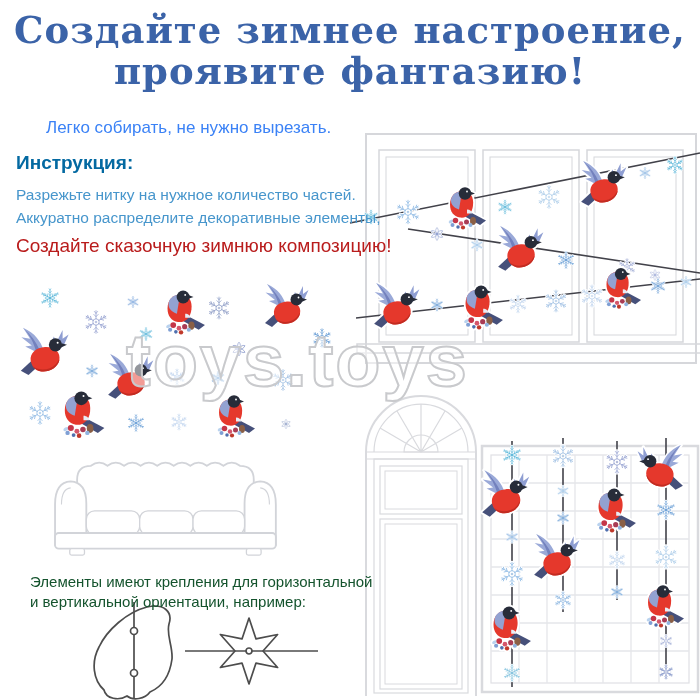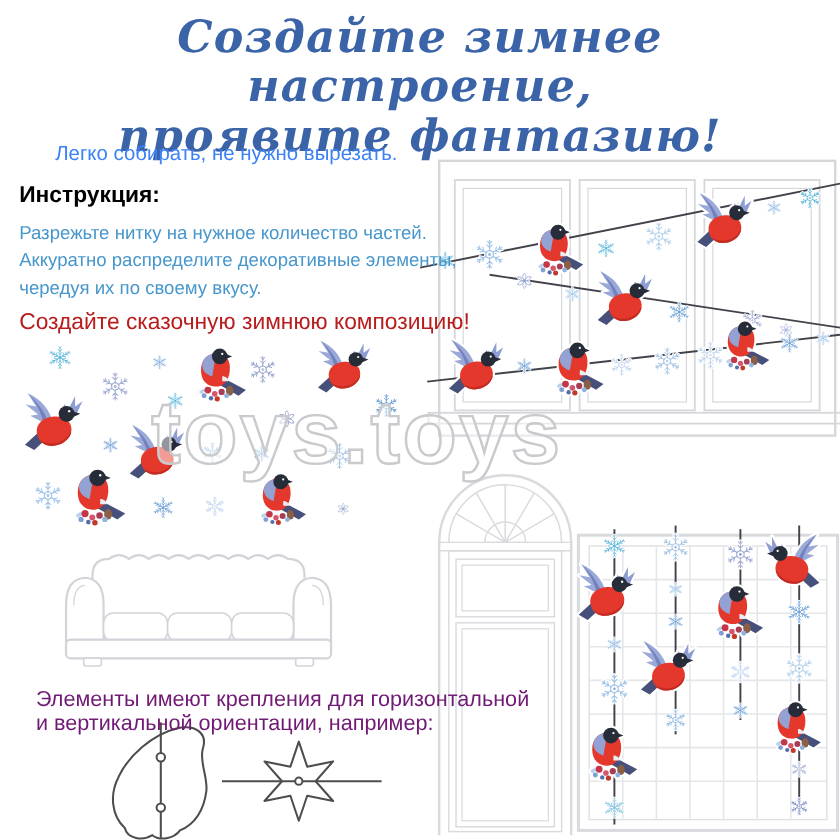--- a/index.html
+++ b/index.html
@@ -1,27 +1,27 @@
 <!DOCTYPE html>
 <html><head>
 <meta charset="utf-8">
 <style>
   html,body{margin:0;padding:0;background:#fff;}
   .page{position:relative;width:700px;height:700px;background:#fff;overflow:hidden;
         font-family:"Liberation Sans", sans-serif;}
   svg.scene{position:absolute;left:0;top:0;z-index:1;}
   .title{position:absolute;top:10px;left:0;width:700px;text-align:center;z-index:3;
-         font-family:"DejaVu Serif", serif;font-style:italic;font-weight:700;
+         font-family:"DejaVu Serif", serif;font-weight:700;
          font-size:37px;line-height:1.12;color:#3b63a8;letter-spacing:1px;}
   .tagline{position:absolute;left:46px;top:118px;z-index:3;font-size:17px;color:#3b82f6;}
   .instructions{position:absolute;left:16px;top:152px;z-index:3;}
-  .instr-heading{font-size:19px;font-weight:bold;color:#000000;margin-bottom:9px;}
+  .instr-heading{font-size:19px;font-weight:bold;color:#0369a1;margin-bottom:9px;}
   .instr-step{font-size:15.5px;color:#4796cc;line-height:23px;}
   .instr-cta{font-size:19px;color:#b91c1c;margin-top:6px;}
-  .note{position:absolute;left:30px;top:572px;z-index:3;font-size:18px;color:#701a75;line-height:20px;}
+  .note{position:absolute;left:30px;top:572px;z-index:3;font-size:15px;color:#14532d;line-height:20px;}
   .watermark{position:absolute;left:126px;top:318px;z-index:2;
              font-weight:bold;font-size:74px;letter-spacing:2px;
              color:rgba(255,255,255,0.5);-webkit-text-stroke:2px #c9cacd;}
   .string{stroke:#42424a;stroke-width:1.6;fill:none;}
   .frame{fill:none;stroke:#d6d7db;}
   .doorln{fill:none;stroke:#d9dade;}
   .sofaln{fill:#fff;stroke:#d2d4d9;}
   .diag{stroke:#4d4d4d;stroke-width:1.7;fill:none;}
   .diagf{stroke:#4d4d4d;stroke-width:1.7;fill:#fff;}
   use.wb{stroke:#fff;stroke-width:10px;}
@@ -438,21 +438,20 @@
   <div>Создайте зимнее настроение,</div>
   <div>проявите фантазию!</div>
 </div>
 
 <div class="tagline">Легко собирать, не нужно вырезать.</div>
 
 <div class="instructions">
   <div class="instr-heading">Инструкция:</div>
   <div class="instr-step">Разрежьте нитку на нужное количество частей.</div>
   <div class="instr-step">Аккуратно распределите декоративные элементы,</div>
-  <div class="instr-step">чередуя их по своему вкусу.</div>
   <div class="instr-cta">Создайте сказочную зимнюю композицию!</div>
 </div>
 
 <div class="note">
   <div>Элементы имеют крепления для горизонтальной</div>
   <div>и вертикальной ориентации, например:</div>
 </div>
 
 </div>
 

